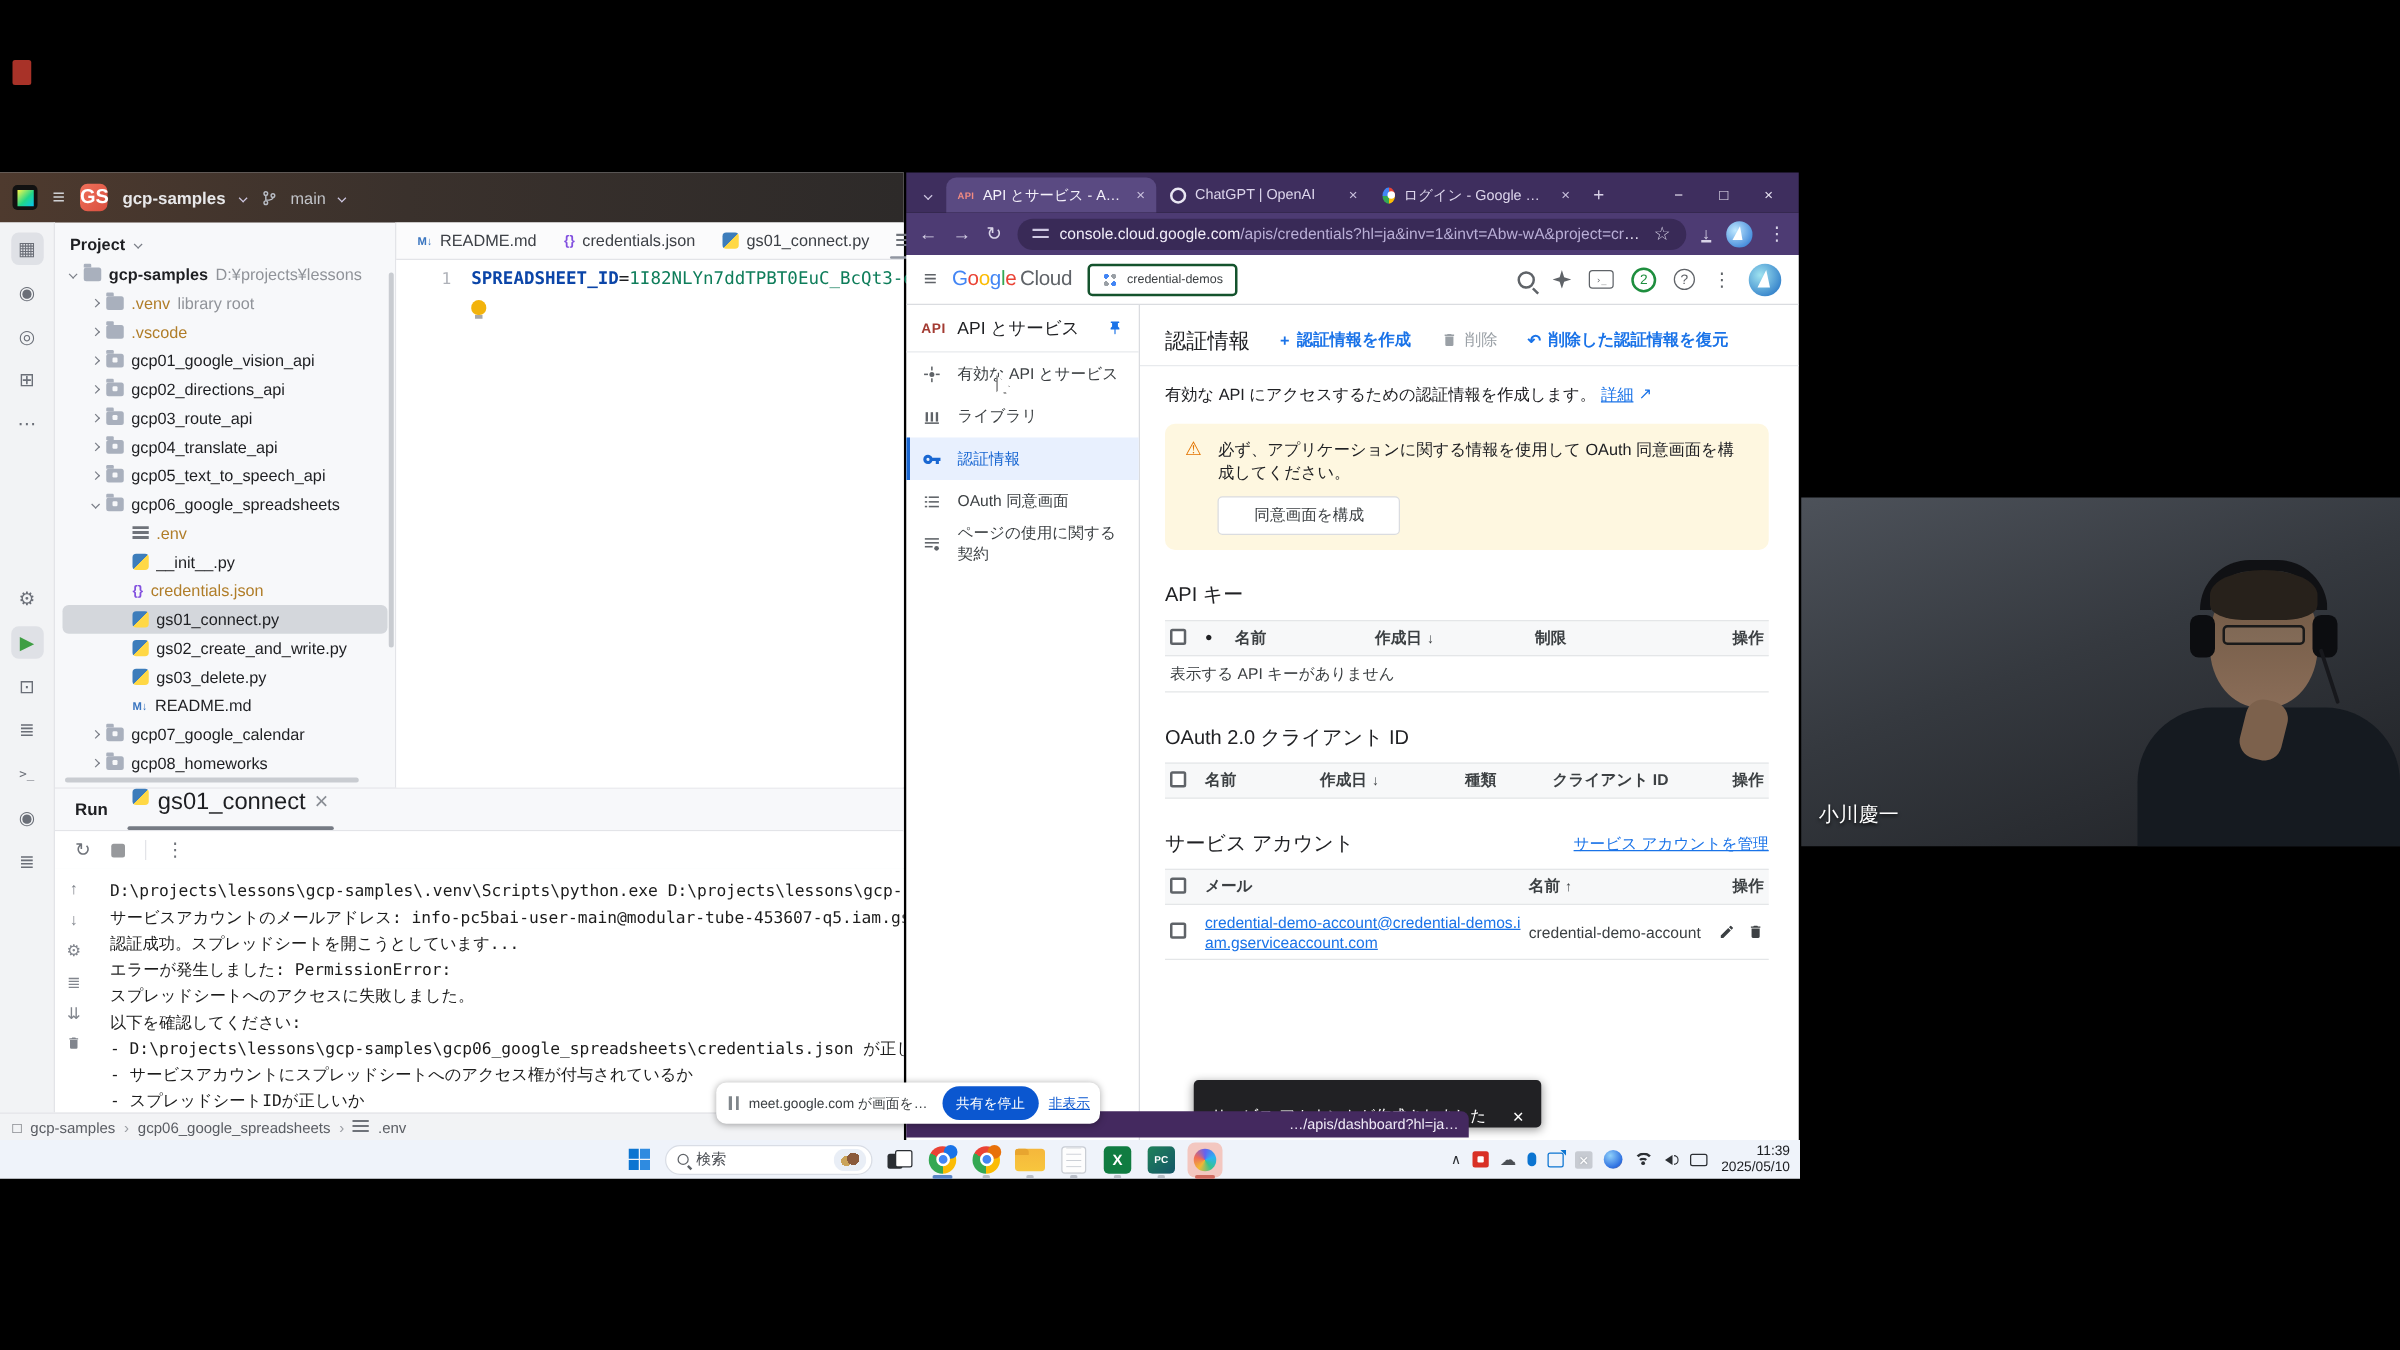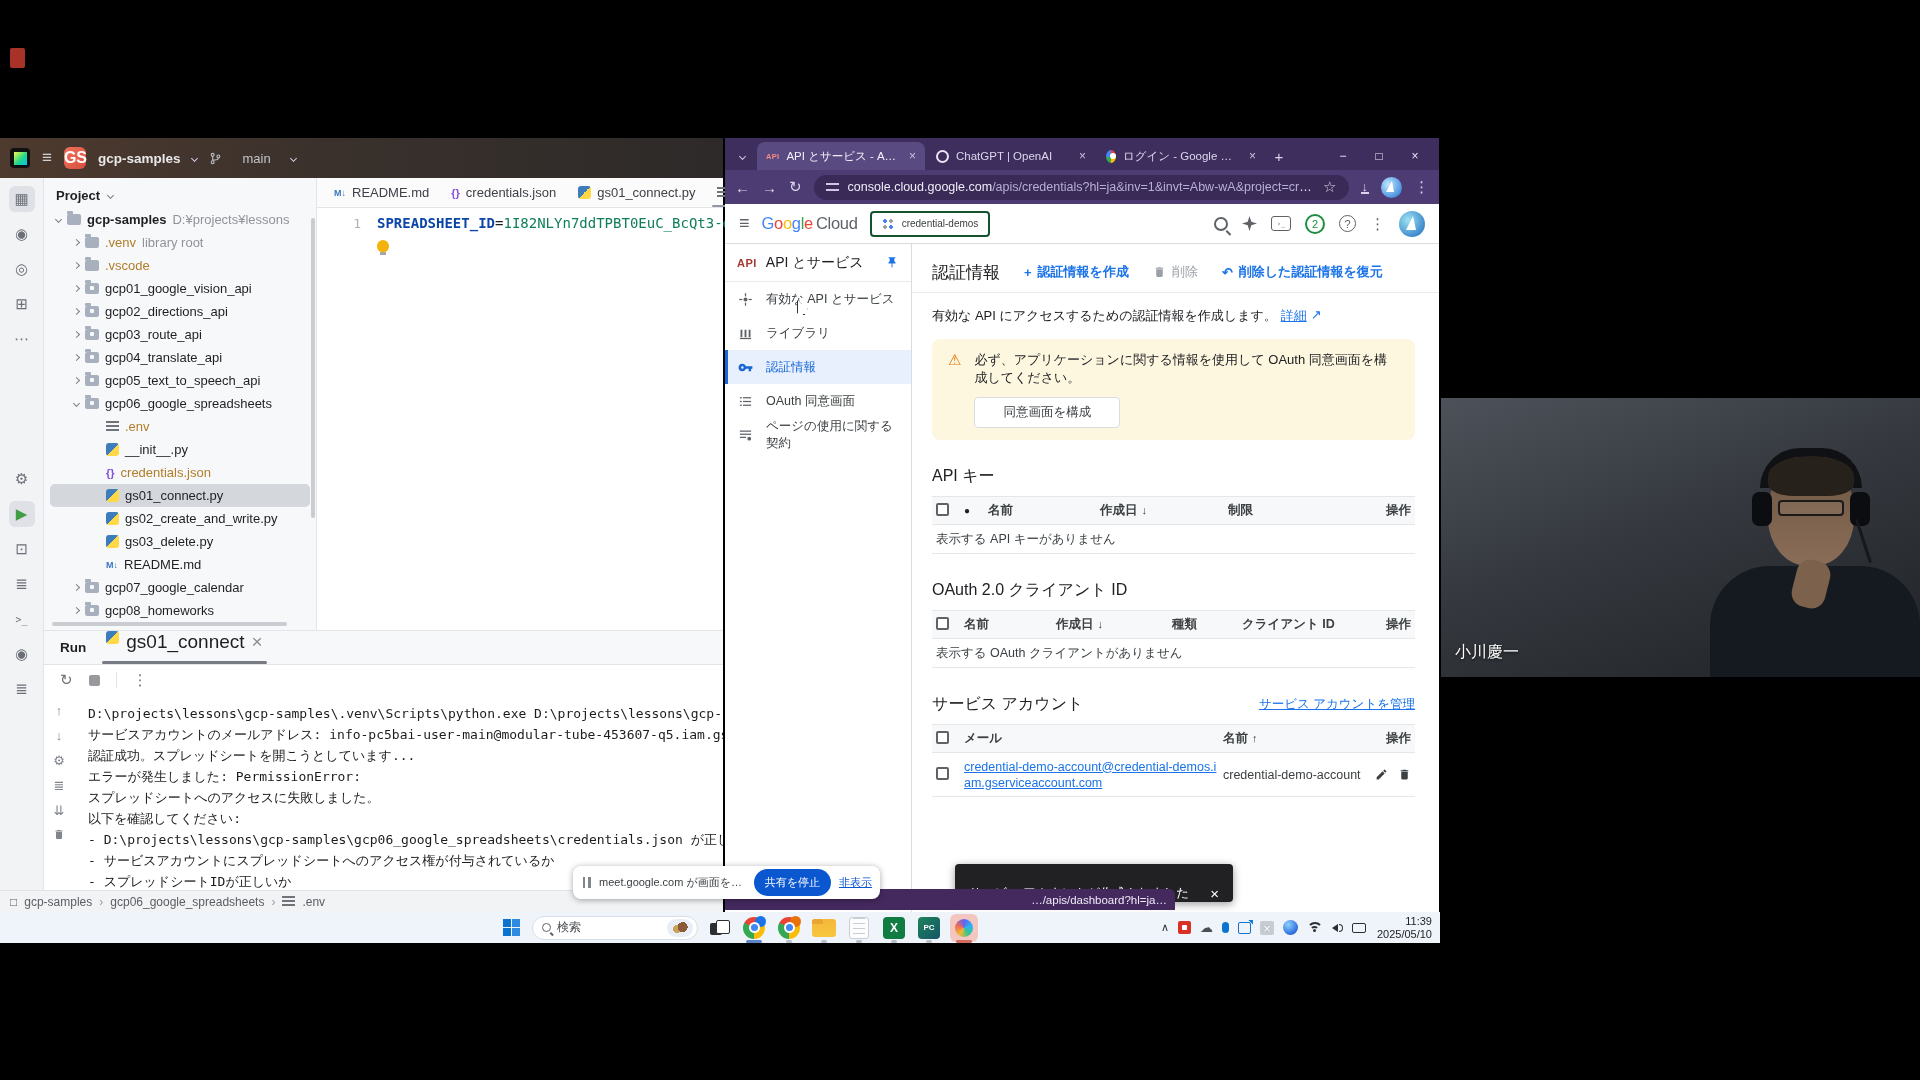--- a/index.html
+++ b/index.html
@@ -23,21 +23,21 @@
   
   #pycharm{left:0;top:138px;width:723px;height:774px;background:#f7f8fa;display:flex;flex-direction:column}
   .pc-titlebar{height:40px;background:linear-gradient(90deg,#4e3a2e 0%,#3a312c 45%,#2d2a29 100%);
     display:flex;align-items:center;gap:12px;padding:0 10px;flex:0 0 auto}
   .pc-logo{width:20px;height:20px;border-radius:4px;background:#111;display:grid;place-items:center}
   .pc-logo i{width:13px;height:13px;display:block;background:linear-gradient(135deg,#fcf84a,#21d789 55%,#07c3f2)}
   .pc-menu{color:#cfd0d3;font-size:17px}
   .gs-badge{width:22px;height:22px;border-radius:6px;background:linear-gradient(135deg,#f0705a,#d94f3f);
     color:#fff;font-size:16px;font-weight:bold;display:grid;place-items:center}
   .pc-proj{color:#e8e8ea;font-size:13.5px;font-weight:bold}
-  .pc-branch{color:#c2c4c9;font-size:13px;display:flex;gap:20px;align-items:center}
+  .pc-branch{color:#c2c4c9;font-size:13px;display:flex;gap:10px;align-items:center}
   .pc-body{flex:1;display:flex;min-height:0}
   .pc-rail{width:44px;background:#f2f3f5;border-right:1px solid #e3e4e8;display:flex;flex-direction:column;
     align-items:center;padding:8px 0;gap:9px;color:#6b6f78;font-size:15px}
   .ri{width:26px;height:26px;border-radius:6px;display:grid;place-items:center}
   .ri.active{background:#dfe1e6}
   .ri.run-act{background:#dfe1e6;color:#3f9e44}
   .rail-gap{height:96px}
   .pc-main{flex:1;display:flex;flex-direction:column;min-width:0}
   .pc-top{height:452px;display:flex;min-height:0}
   
@@ -665,21 +665,20 @@
             </div>
           <div class="tbl">
             <div class="tr th">
               <span class="c-cb"><span class="cb"></span></span>
               <span style="width:92px">名前</span>
               <span style="width:116px"><span>作成日</span><span class="sort">↓</span></span>
               <span style="width:70px">種類</span>
               <span style="flex:1">クライアント ID</span>
               <span style="width:40px;text-align:right">操作</span>
             </div>
-            <div class="empty-row">表示する OAuth クライアントがありません</div>
           </div>
 
           <div class="sec-title">
             <span>サービス アカウント</span>
             <span class="lnk" style="font-size:12.5px">サービス アカウントを管理</span>
           </div>
           <div class="tbl">
             <div class="tr th">
               <span class="c-cb"><span class="cb"></span></span>
               <span style="flex:1">メール</span>

